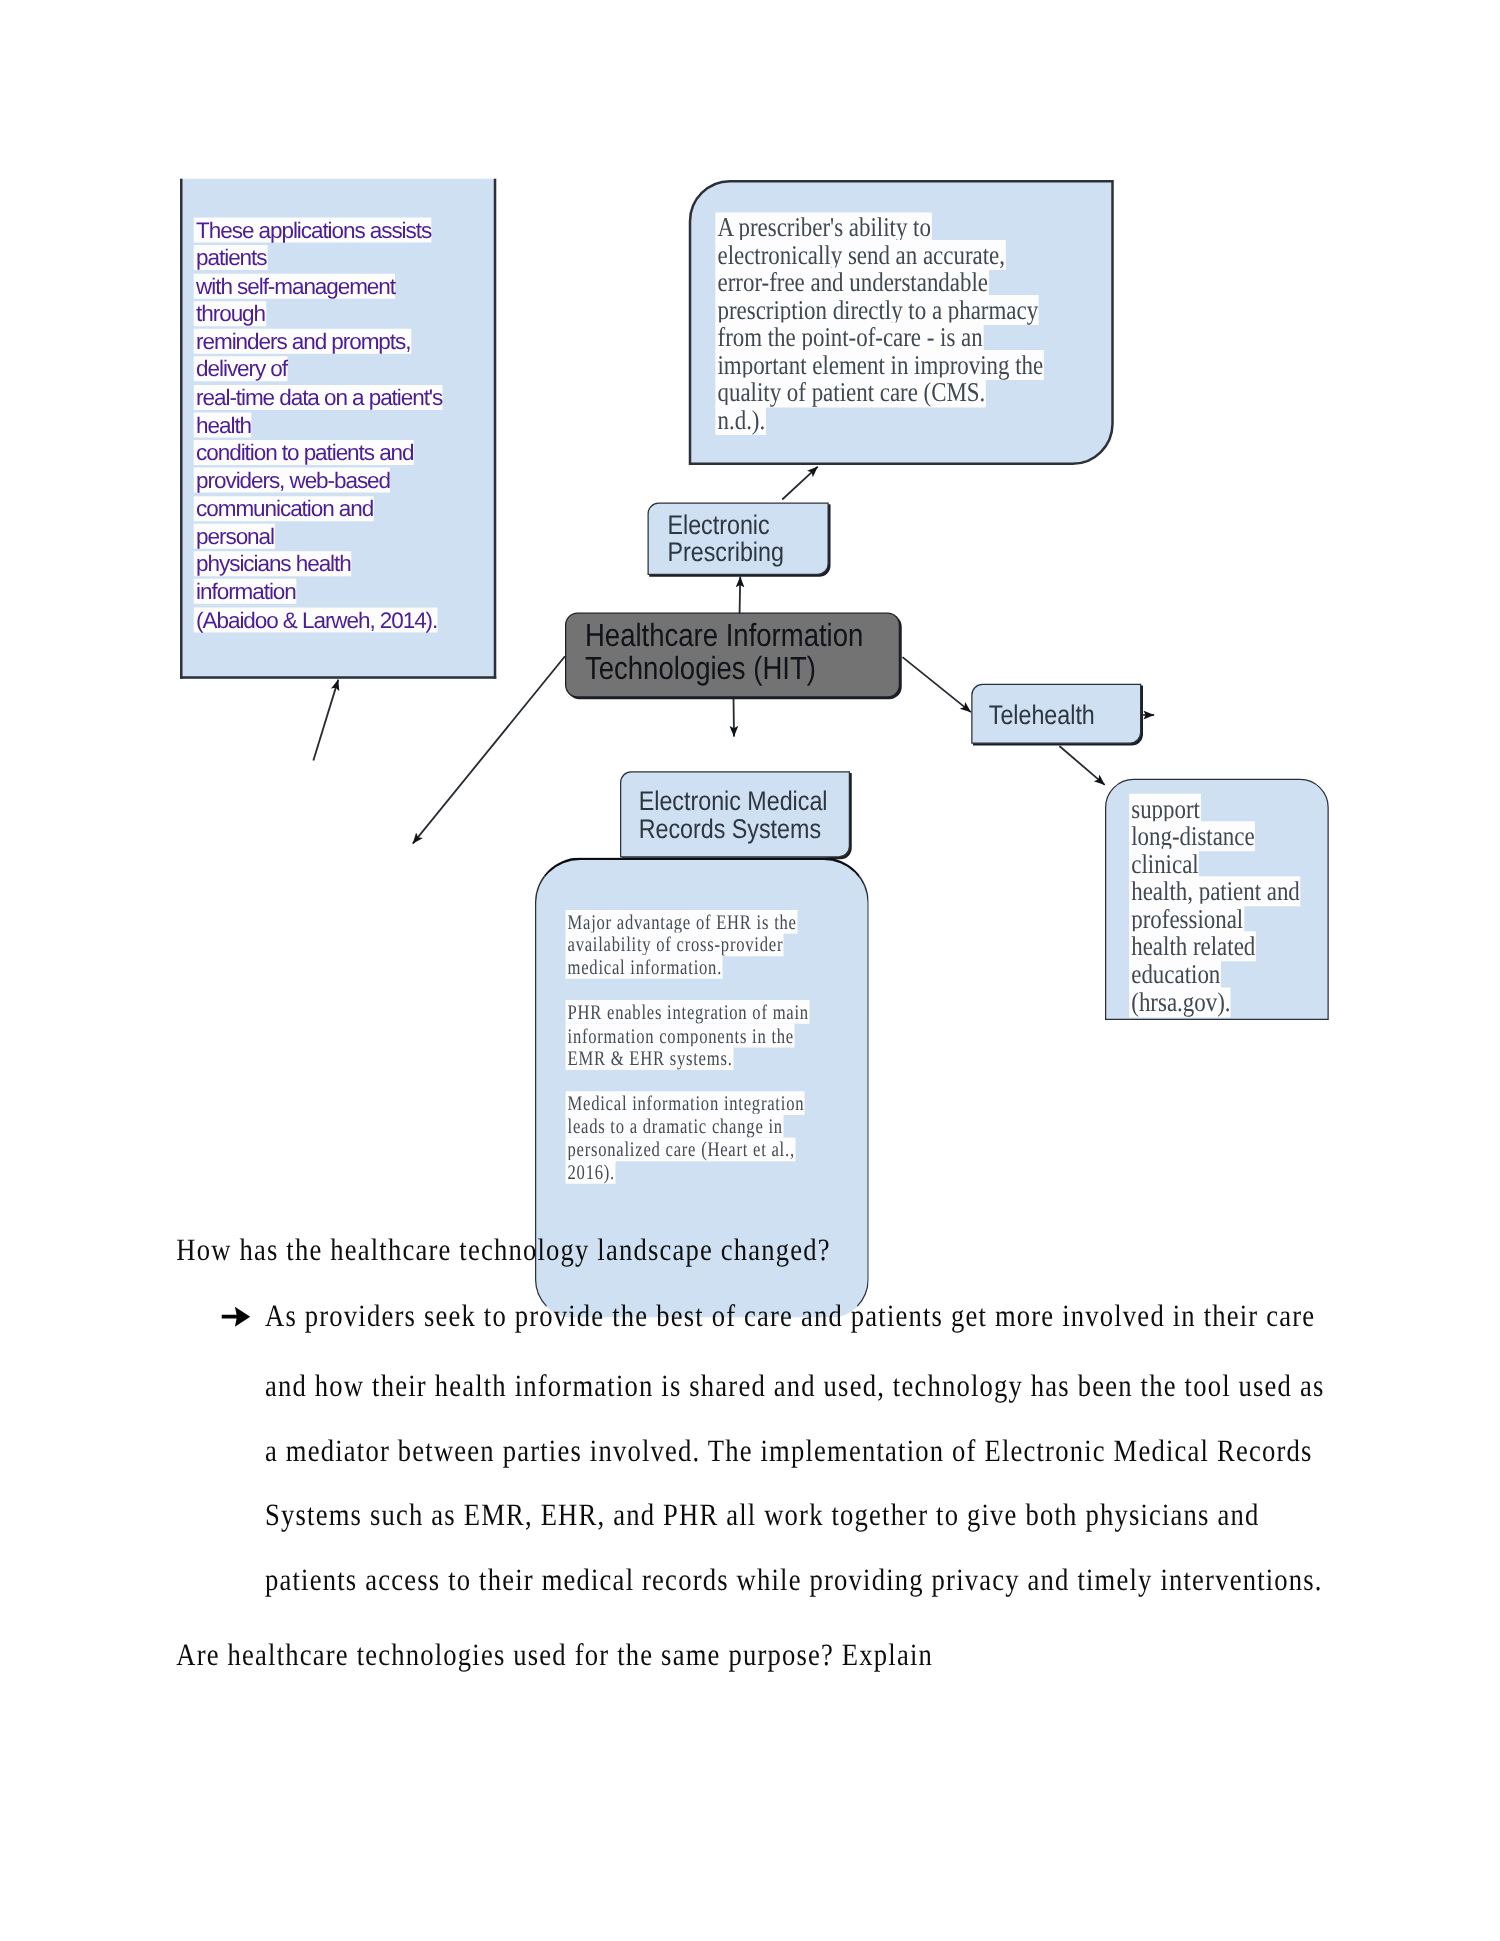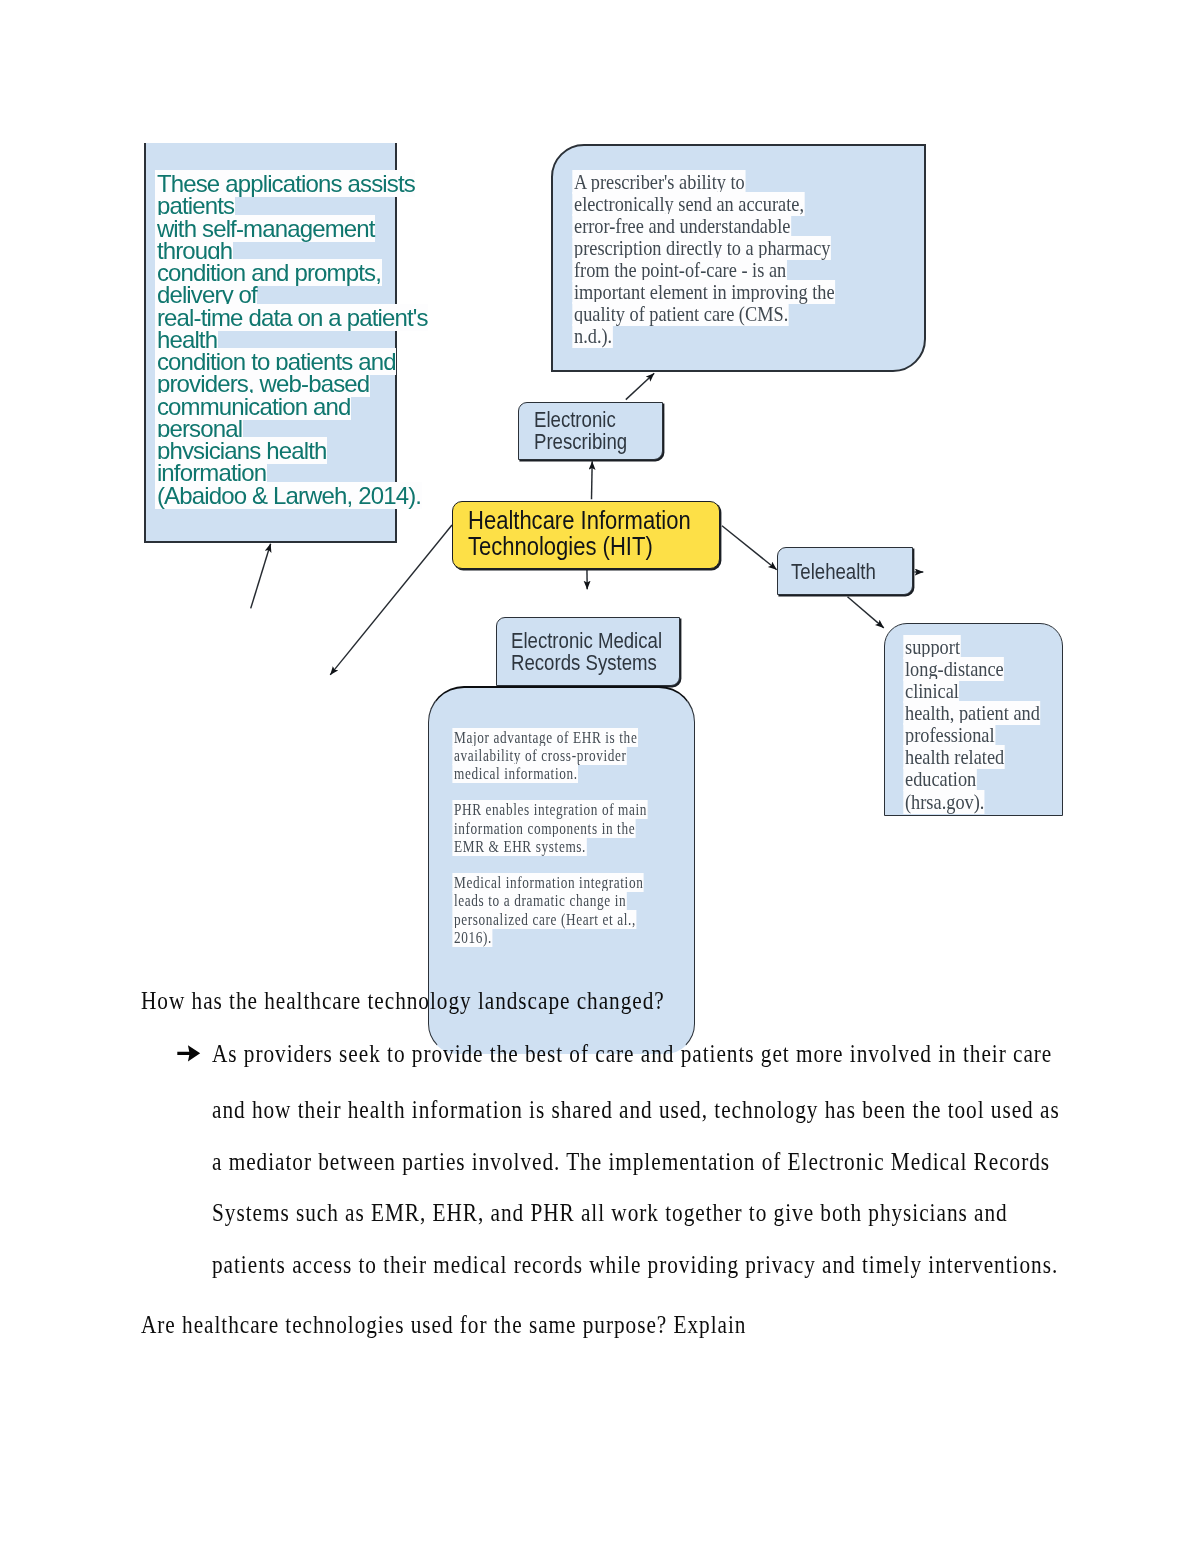--- a/index.html
+++ b/index.html
@@ -5,26 +5,26 @@
 <style>
   html,body{margin:0;padding:0;background:#ffffff;}
   body{width:1200px;height:1553px;position:relative;font-family:"Liberation Serif",serif;overflow:hidden;}
   #page{position:absolute;left:0;top:0;width:1200px;height:1553px;}
   #diagram{position:absolute;left:0;top:0;width:1200px;height:1000px;}
   svg.links{position:absolute;left:0;top:0;width:1200px;height:1000px;overflow:visible;}
 
   .node{position:absolute;box-sizing:border-box;border:1.6px solid #2b3138;background:#cfe0f2;box-shadow:1.4px 1.4px 0 0 #1b1f25;}
   .nlabel{font-family:"Liberation Sans",sans-serif;color:#2e363f;font-size:21.65px;line-height:22.0px;
           white-space:pre;position:absolute;transform:scaleX(0.86);transform-origin:left top;}
-  .orange{background:#fde047;border:1.9px solid #1b1f25;margin-top:11px;}
+  .orange{background:#737373;border:1.9px solid #1b1f25;}
   .orange .nlabel{color:#101318;font-size:25.6px;line-height:26.4px;}
 
   .noteline{display:block;white-space:pre;}
   .noteline > span{background:#fdfdfe;padding:0 0.5px 0 2px;margin-left:-2px;}
-  .sans-note{font-family:"Liberation Sans",sans-serif;font-size:24px;letter-spacing:-0.85px;line-height:22.26px;color:#0f766e;}
+  .sans-note{font-family:"Liberation Sans",sans-serif;font-size:18px;letter-spacing:-0.85px;line-height:22.26px;color:#4c1d95;}
   .serif-note{font-family:"Liberation Serif",serif;font-size:21.7px;line-height:22.1px;color:#404951;transform:scaleX(0.845);transform-origin:left top;}
   .serif-small{font-family:"Liberation Serif",serif;font-size:16.6px;letter-spacing:0.77px;line-height:18.2px;color:#434b53;transform:scaleX(0.80);transform-origin:left top;}
   .serif-note2{font-family:"Liberation Serif",serif;font-size:21.7px;line-height:22.15px;color:#404951;transform:scaleX(0.845);transform-origin:left top;}
 
   .body-text{position:absolute;font-family:"Liberation Serif",serif;font-size:24.9px;color:#0d0d0d;
              white-space:nowrap;letter-spacing:1.12px;transform:scaleX(0.855);transform-origin:left top;}
   .ans-line{position:absolute;font-family:"Liberation Serif",serif;font-size:24.9px;color:#0d0d0d;white-space:nowrap;
              letter-spacing:1.12px;transform:scaleX(0.855);transform-origin:left top;}
   .bullet-icon{position:absolute;}
 </style>
@@ -52,35 +52,35 @@
         <path d="M847.5,596.8 L883.8,627.9" marker-end="url(#ah)"></path>
       </g>
     </svg>
 
     <div class="node" style="left:143.6px;top:143px;width:253.6px;height:399.5px;border-radius:0;border-width:2.2px;border-top-width:0;box-shadow:none;">
       <div class="sans-note" style="position:absolute;left:11.3px;top:30px;width:245px;">
           <span class="noteline"><span>These applications assists</span></span>
           <span class="noteline"><span>patients</span></span>
           <span class="noteline"><span>with self-management</span></span>
           <span class="noteline"><span>through</span></span>
-          <span class="noteline"><span>condition and prompts,</span></span>
+          <span class="noteline"><span>reminders and prompts,</span></span>
           <span class="noteline"><span>delivery of</span></span>
           <span class="noteline"><span>real-time data on a patient's</span></span>
           <span class="noteline"><span>health</span></span>
           <span class="noteline"><span>condition to patients and</span></span>
           <span class="noteline"><span>providers, web-based</span></span>
           <span class="noteline"><span>communication and</span></span>
           <span class="noteline"><span>personal</span></span>
           <span class="noteline"><span>physicians health</span></span>
           <span class="noteline"><span>information</span></span>
           <span class="noteline"><span>(Abaidoo &amp; Larweh, 2014).</span></span>
         </div>
     </div>
 
-    <div class="node" style="left:550.8px;top:144px;width:375px;height:228px;border-radius:33px 0 33px 0;border-width:2.1px;box-shadow:none;">
+    <div class="node" style="left:550.8px;top:144px;width:340px;height:228px;border-radius:33px 0 33px 0;border-width:2.1px;box-shadow:none;">
       <div class="serif-note" style="position:absolute;left:21.5px;top:24.5px;width:340px;">
           <span class="noteline"><span>A prescriber's ability to</span></span>
           <span class="noteline"><span>electronically send an accurate,</span></span>
           <span class="noteline"><span>error-free and understandable</span></span>
           <span class="noteline"><span>prescription directly to a pharmacy</span></span>
           <span class="noteline"><span>from the point-of-care - is an</span></span>
           <span class="noteline"><span>important element in improving the</span></span>
           <span class="noteline"><span>quality of patient care (CMS.</span></span>
           <span class="noteline"><span>n.d.).</span></span>
         </div>

